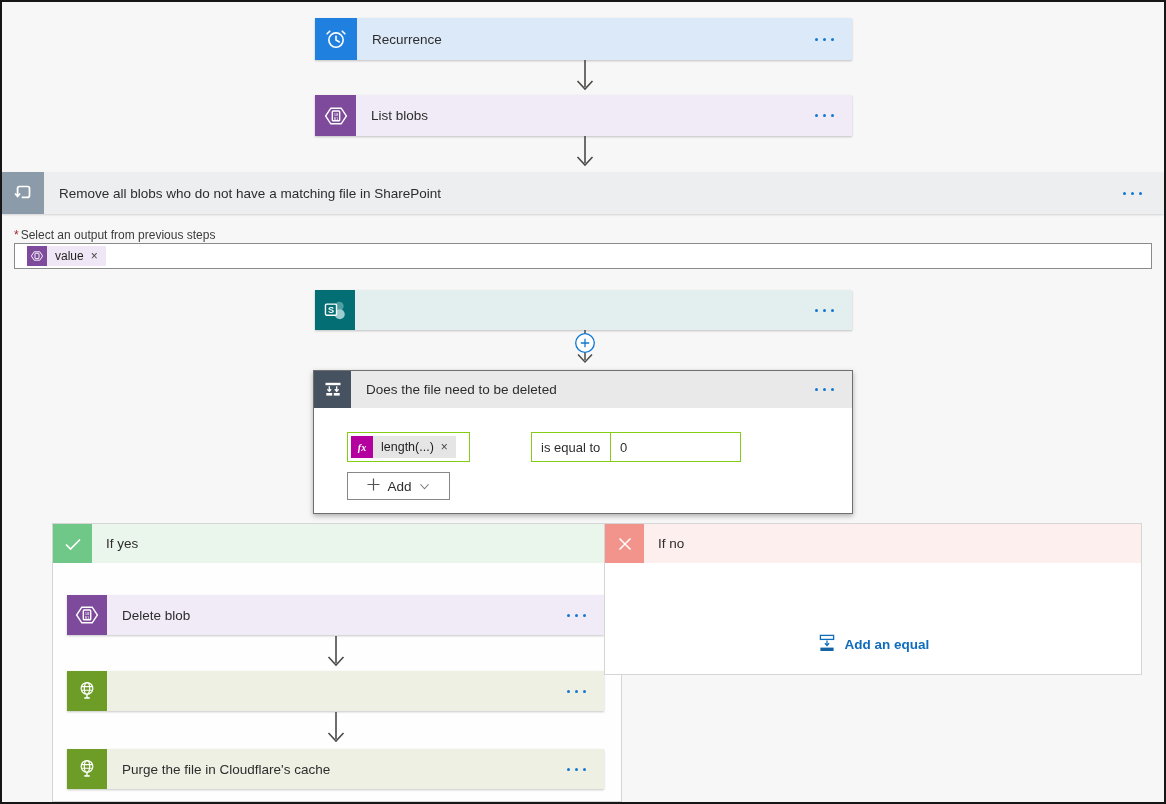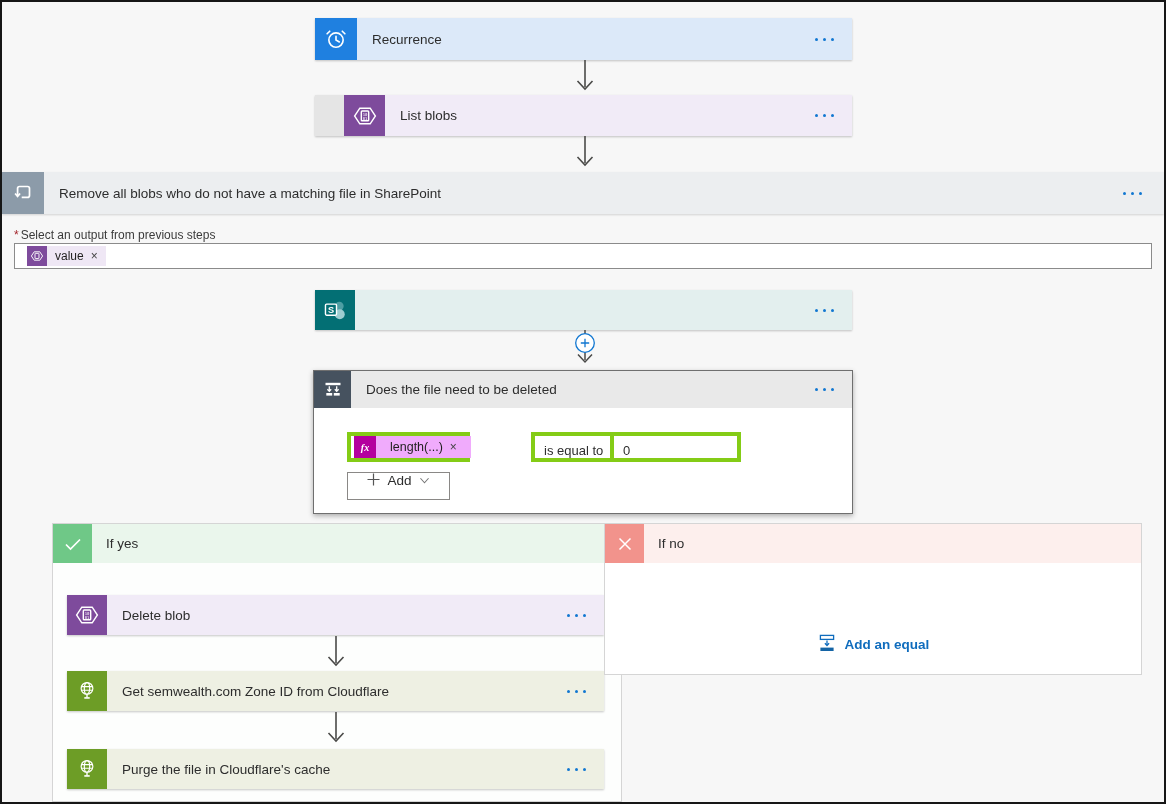--- a/index.html
+++ b/index.html
@@ -33,29 +33,29 @@
   .token-chip { display: flex; align-items: stretch; height: 20px; margin-left: 8px; cursor: pointer; }
   .chip-ic { width: 20px; display: flex; align-items: center; justify-content: center; }
   .chip-label { display: flex; align-items: center; gap: 7px; padding: 0 8px; font-size: 12px; color: #201F1E; }
   .chip-x { font-size: 12px; color: #444; cursor: pointer; }
   
   .cond { position: absolute; left: 311px; top: 368px; width: 540px; height: 144px;
           background: #fff; border: 1px solid #6F6F6F; box-shadow: 0 2px 5px rgba(0,0,0,.3); }
   .cond-header { display: flex; align-items: stretch; height: 37px; background: #E9E9E9; cursor: pointer; }
   .cond-icon { width: 37px; display: flex; align-items: center; justify-content: center; background: #46525F; }
   .cond-main { flex: 1; display: flex; align-items: center; padding: 0 16px 0 15px; }
-  .field { position: absolute; background: #fff; border: 4px solid #84cc16; display: flex; align-items: flex-end; }
+  .field { position: absolute; background: #fff; border: 1px solid #84cc16; display: flex; align-items: center; }
   .operand-field { left: 33px; top: 61px; width: 123px; height: 30px; padding: 0 3px; }
   .fx-chip { display: flex; align-items: stretch; height: 22px; cursor: pointer; }
   .fx-ic { width: 22px; display: flex; align-items: center; justify-content: center; background: #B4009E; }
-  .fx-label { display: flex; align-items: center; gap: 7px; padding: 0 14px; background: #f0abfc; font-size: 12.5px; color: #201F1E; }
+  .fx-label { display: flex; align-items: center; gap: 7px; padding: 0 8px; background: #e5e5e5; font-size: 12.5px; color: #201F1E; }
   .operator-field { left: 169px; top: 61px; width: 114px; height: 30px; padding: 0 9px; justify-content: space-between; cursor: pointer; font-size: 13px; color:#2e2e2e;margin-left:48px; }
   .value-field { left: 296px; top: 61px; width: 131px; height: 30px; padding: 0 9px; font-size: 13px; color:#2e2e2e; }
   .add-btn { position: absolute; left: 33px; top: 101px; width: 103px; height: 28px;
-             background: #fff; border: 1px solid #8A8886; display: flex; align-items: flex-start;
+             background: #fff; border: 1px solid #8A8886; display: flex; align-items: center;
              justify-content: center; gap: 7px; font-size: 13.5px; color: #2d2d2d; cursor: pointer; }
   
   .branch { position: absolute; background: #FDFEFD; border: 1px solid #D5D5D5; }
   .branch-header { display: flex; align-items: stretch; height: 39px; cursor: pointer; }
   .branch-icon { width: 39px; display: flex; align-items: center; justify-content: center; }
   .branch-main { flex: 1; display: flex; align-items: center; padding-left: 14px; font-size: 13.5px; color: #2d2d2d; }
   .add-action { position: absolute; left: 0; width: 100%; display: flex; align-items: center;
                 justify-content: center; gap: 8px; color: #0F6CBD; font-size: 13.5px; font-weight: bold; cursor: pointer; }
 </style>
 </head>
@@ -84,21 +84,21 @@
     </div>
   </div>
 
   <div class="arrow" style="left:570px; top:58px;">
     <svg width="26" height="37" viewBox="0 0 26 37">
         <line x1="13" y1="0" x2="13" y2="27" stroke="#4A4A48" stroke-width="1.6"></line>
         <path d="M5.5 21 13 29 20.5 21" fill="none" stroke="#4A4A48" stroke-width="1.6"></path>
       </svg>
   </div>
 
-  <div class="card" style="left:313px; top:93px; width:537px; height:41px;padding-left:29px;">
+  <div class="card" style="left:313px; top:93px; width:537px; height:41px;">
     <div class="card-icon" style="width:41px; background:#7E4B9C;">
       <svg width="26" height="26" viewBox="0 0 24 24">
           <g fill="none" stroke="#fff" stroke-width="1.3">
             <path d="M7.2 4.8 H16.8 L21.6 12 L16.8 19.2 H7.2 L2.4 12 Z"></path>
             <rect x="8.6" y="7.4" width="6.8" height="9" rx="0.8"></rect>
           </g>
           <text x="12" y="11.9" font-size="3.6" fill="#fff" text-anchor="middle" font-family="monospace">10</text>
           <text x="12" y="15.6" font-size="3.6" fill="#fff" text-anchor="middle" font-family="monospace">01</text>
         </svg>
     </div>
@@ -292,21 +292,20 @@
       <div class="card-icon" style="width:40px; background:#6D9D26;">
         <svg width="26" height="26" viewBox="0 0 24 24" fill="none" stroke="#fff" stroke-width="1.1">
             <circle cx="12" cy="9.6" r="5.4"></circle>
             <ellipse cx="12" cy="9.6" rx="2.5" ry="5.4"></ellipse>
             <path d="M6.8 7.9 H17.2 M6.8 11.3 H17.2"></path>
             <path d="M12 15 V18" stroke-width="1.3"></path>
             <path d="M9.5 18.4 H14.5" stroke-width="1.5"></path>
           </svg>
       </div>
       <div class="card-main" style="background:#EEF0E3;">
-        <div class="card-title">Get semwealth.com Zone ID from Cloudflare</div>
         <div class="dots">
             <i></i>
             <i></i>
             <i></i>
           </div>
       </div>
     </div>
 
     <div class="arrow" style="left:270px; top:188px;">
       <svg width="26" height="37" viewBox="0 0 26 37">

